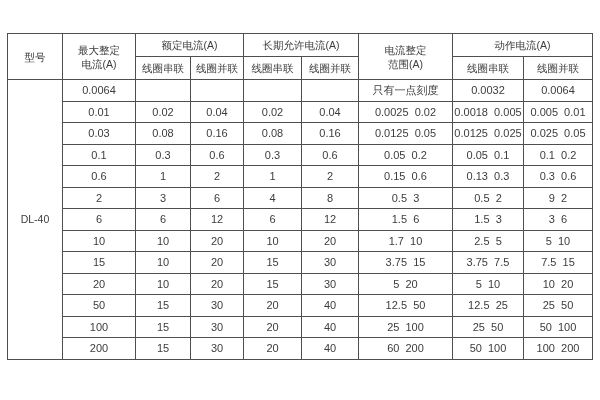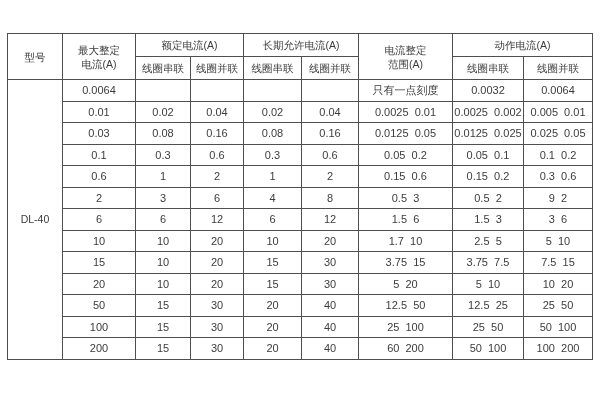--- a/index.html
+++ b/index.html
@@ -96,22 +96,22 @@
           <td>只有一点刻度</td>
           <td>0.0032</td>
           <td>0.0064</td>
         </tr>
         <tr>
           <td>0.01</td>
           <td>0.02</td>
           <td>0.04</td>
           <td>0.02</td>
           <td>0.04</td>
-          <td>0.0025  0.01</td>
-          <td>0.0025  0.002</td>
+          <td>0.0025  0.02</td>
+          <td>0.0018  0.005</td>
           <td>0.005  0.01</td>
         </tr>
         <tr>
           <td>0.03</td>
           <td>0.08</td>
           <td>0.16</td>
           <td>0.08</td>
           <td>0.16</td>
           <td>0.0125  0.05</td>
           <td>0.0125  0.025</td>
@@ -127,21 +127,21 @@
           <td>0.05  0.1</td>
           <td>0.1  0.2</td>
         </tr>
         <tr>
           <td>0.6</td>
           <td>1</td>
           <td>2</td>
           <td>1</td>
           <td>2</td>
           <td>0.15  0.6</td>
-          <td>0.15  0.2</td>
+          <td>0.13  0.3</td>
           <td>0.3  0.6</td>
         </tr>
         <tr>
           <td>2</td>
           <td>3</td>
           <td>6</td>
           <td>4</td>
           <td>8</td>
           <td>0.5  3</td>
           <td>0.5  2</td>

